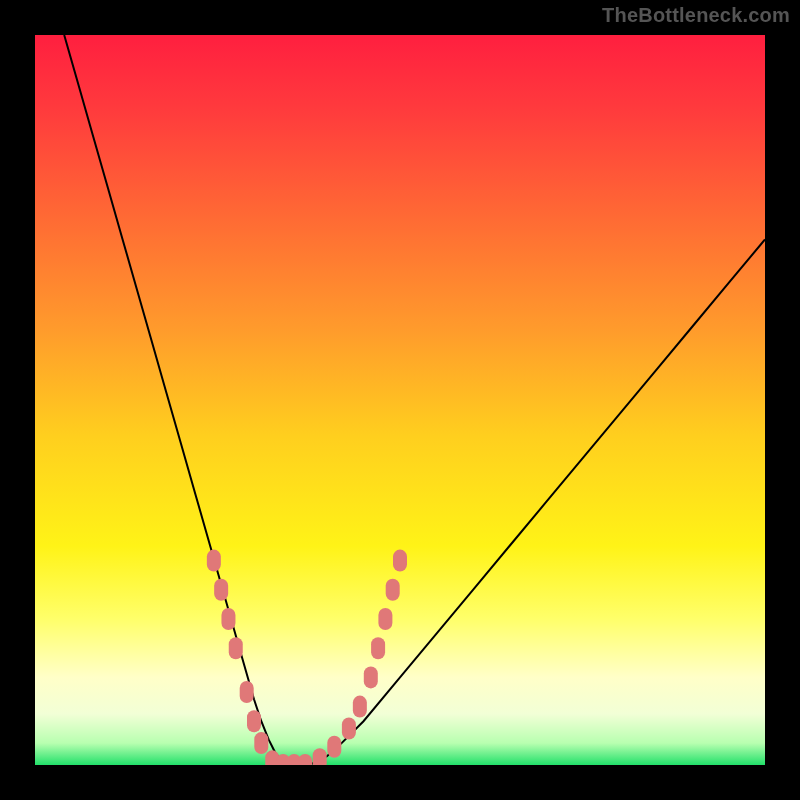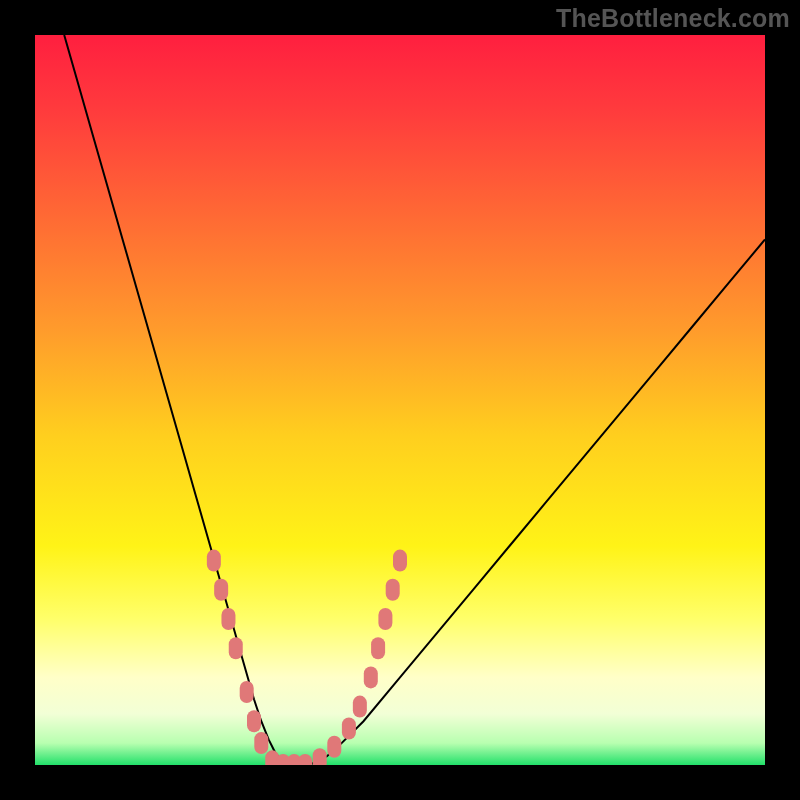--- a/index.html
+++ b/index.html
@@ -8,21 +8,21 @@
     position: relative;
     width: 800px;
     height: 800px;
     background: #000;
   }
   .watermark {
     position: absolute;
     top: 4px;
     right: 10px;
     font-family: Arial, Helvetica, sans-serif;
-    font-size: 25px;
+    font-size: 20px;
     font-weight: 600;
     color: #555;
     letter-spacing: 0.2px;
     z-index: 10;
   }
   .plot-wrap {
     position: absolute;
     left: 35px;
     top: 35px;
     width: 730px;

